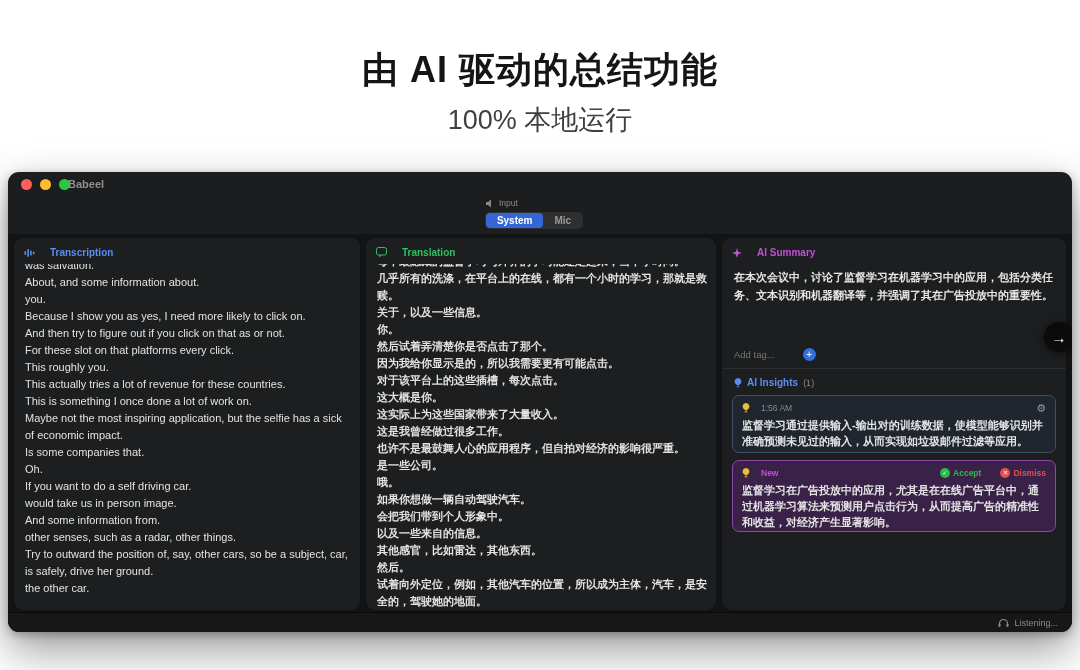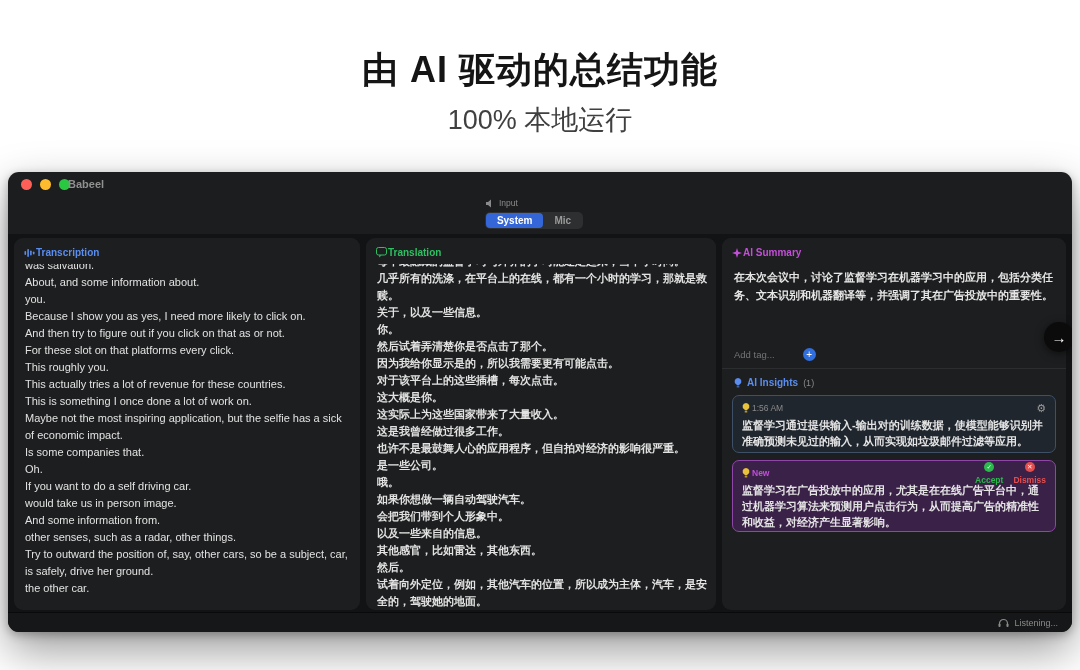--- a/index.html
+++ b/index.html
@@ -53,21 +53,21 @@
     background:#3a1b1d; border:none; border-radius:10px; padding:3px 13px; cursor:pointer;
     color:#e25c5c; font-size:10px; font-weight:700; font-family:inherit; }
   .stop-dot { width:9px; height:9px; border-radius:50%; border:2.5px solid #e23c3c; background:#3a1b1d; }
 
   
   .main { position:absolute; top:62px; left:0; right:0; height:378px; background:#121314; }
   .col { position:absolute; top:4px; bottom:2px; background:#1d1e1f; border-radius:9px; overflow:hidden; }
   .col1 { left:6px;  width:346px; }
   .col2 { left:358px; width:350px; }
   .col3 { left:714px; width:344px; }
-  .col-header { height:22px; padding:7px 10px 0; display:flex; align-items:center; gap:1px;
+  .col-header { height:22px; padding:7px 10px 0; display:flex; align-items:center; gap:15px;
     font-size:10px; font-weight:700; position:relative; z-index:2; background:#1d1e1f; }
   .t-blue{color:#5b8dee} .t-green{color:#2fbf63} .t-mag{color:#c24fd8}
 
   .lines { position:absolute; top:26px; bottom:2px; left:11px; right:9px; overflow:hidden; z-index:1; }
   .line { font-size:11px; line-height:17px; color:#e2e2e2; }
   .cn .line { font-weight:600; }
   .col1 .line:first-child { margin-top:-7px; }
   .col2 .line:first-child { margin-top:-11px; }
 
   
@@ -80,26 +80,26 @@
     font-size:10px; line-height:12px; text-align:center; cursor:pointer; border:none;
     font-family:inherit; padding:0; }
   .sum-div { position:absolute; top:130px; left:0; right:0; height:1px; background:#2c2d2f; }
   .insights-header { position:absolute; top:139px; left:12px; display:flex; gap:5px;
     align-items:center; font-size:10px; font-weight:700; }
   .ins-count { color:#8a8a8a; font-weight:400; font-size:9px; }
 
   .card { position:absolute; left:10px; right:10px; border-radius:7px; padding:6px 9px; }
   .card1 { top:157px; height:58px; background:#20262e; border:1px solid #3e5068; }
   .card2 { top:222px; height:72px; background:#3a2148; border:1px solid #8f46a8; }
-  .card-head { display:flex; align-items:center; gap:2px; font-size:8.5px; color:#8a8a8a;
+  .card-head { display:flex; align-items:center; gap:11px; font-size:8.5px; color:#8a8a8a;
     margin-bottom:3px; height:12px; }
   .card-text { font-size:11px; line-height:16px; color:#e4e4e4; font-weight:600; }
   .gear { margin-left:auto; color:#9a9a9a; font-size:11px; line-height:10px; cursor:pointer; }
   .new-badge { color:#c24fd8; font-weight:700; }
-  .act { display:flex; align-items:center; gap:3px; font-weight:700; cursor:pointer;flex-direction:column; }
+  .act { display:flex; align-items:flex-start; gap:3px; font-weight:700; cursor:pointer; }
   .act.accept { margin-left:auto; color:#2db84e; }
   .act.dismiss { margin-left:8px; color:#e34f4f; }
   .badge-ic { width:10px; height:10px; border-radius:50%; color:#fff; font-size:6.5px;
     line-height:10px; text-align:center; font-weight:700; }
   .bi-g{background:#2db84e} .bi-r{background:#e34f4f}
 
   
   .statusbar { position:absolute; left:0; right:0; bottom:0; height:20px; background:#161718;
     border-top:1px solid #0a0a0a; display:flex; align-items:center; justify-content:flex-end;
     padding:0 14px; gap:5px; color:#8a8a8a; font-size:9px; }

